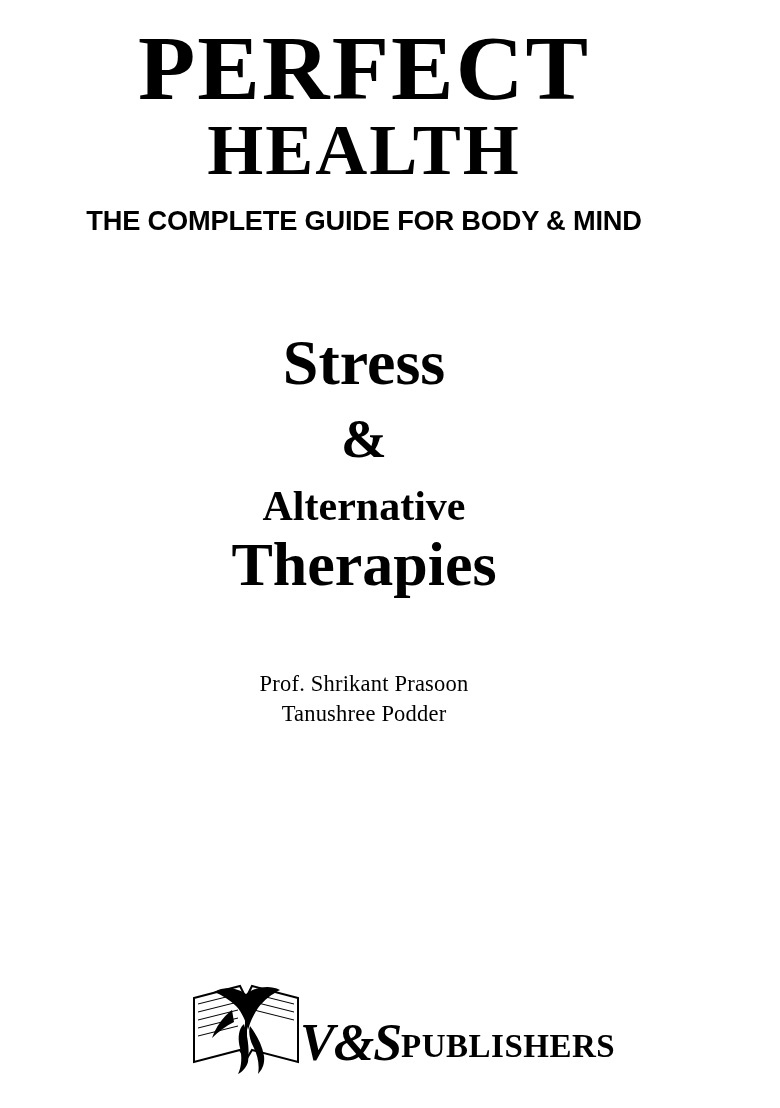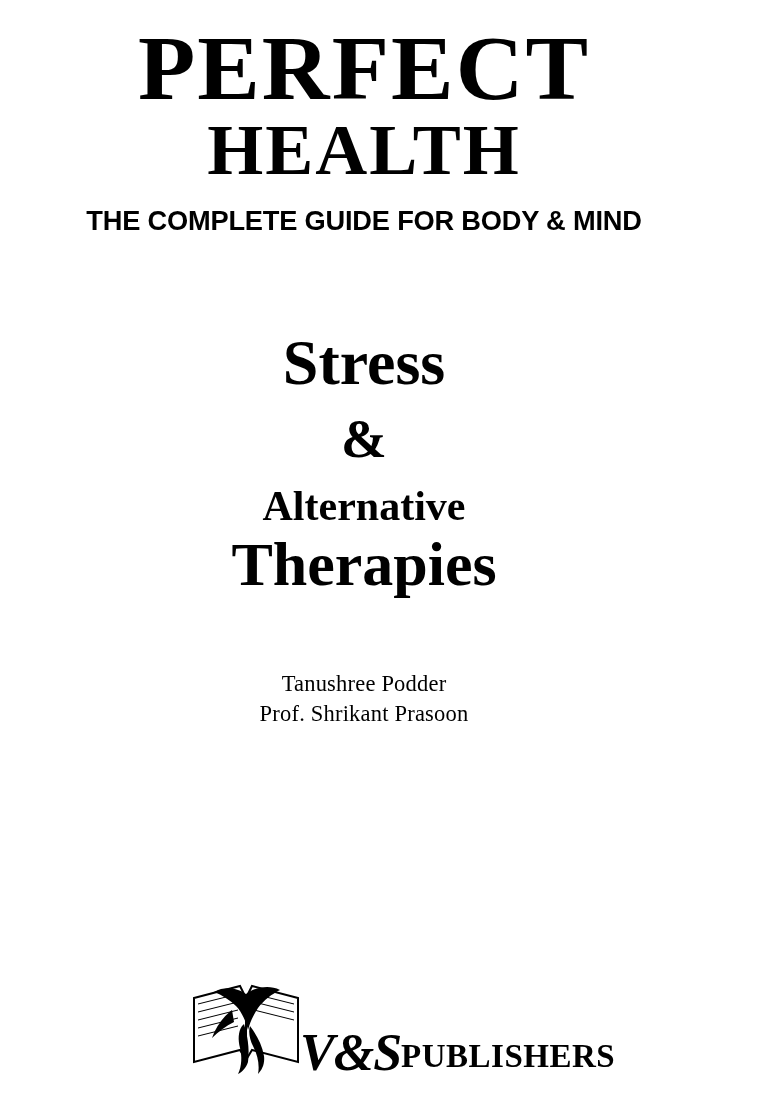--- a/index.html
+++ b/index.html
@@ -120,21 +120,21 @@
   .pub-mark {
     position: absolute;
     left: 0;
     top: 0;
     width: 130px;
     height: 120px;
   }
   .pub-word {
     position: absolute;
     left: 116px;
-    bottom: 12px;
+    bottom: 22px;
     white-space: nowrap;
   }
   .pub-vs {
     font-family: "Liberation Serif", serif;
     font-style: italic;
     font-weight: bold;
     font-size: 52px;
     letter-spacing: -1px;
   }
   .pub-rest {
@@ -158,22 +158,22 @@
   </div>
 
   <div class="title-block">
     <span class="title-line title-stress">Stress</span>
     <span class="title-line title-amp">&amp;</span>
     <span class="title-line title-alt">Alternative</span>
     <span class="title-line title-ther">Therapies</span>
   </div>
 
   <div class="authors">
+    <span class="author">Prof. Shrikant Prasoon</span>
     <span class="author">Tanushree Podder</span>
-    <span class="author">Prof. Shrikant Prasoon</span>
   </div>
 
   <div class="publisher">
     <div class="pub-inner">
       <span class="pub-mark">
         <svg viewBox="0 0 130 120" width="130" height="120" aria-hidden="true">
 
           <g fill="none" stroke="#000" stroke-width="2">
             <path d="M10 34 L56 22 L62 34 L62 96 L56 86 L10 98 Z"></path>
             <path d="M114 34 L68 22 L62 34 L62 96 L68 86 L114 98 Z"></path>

